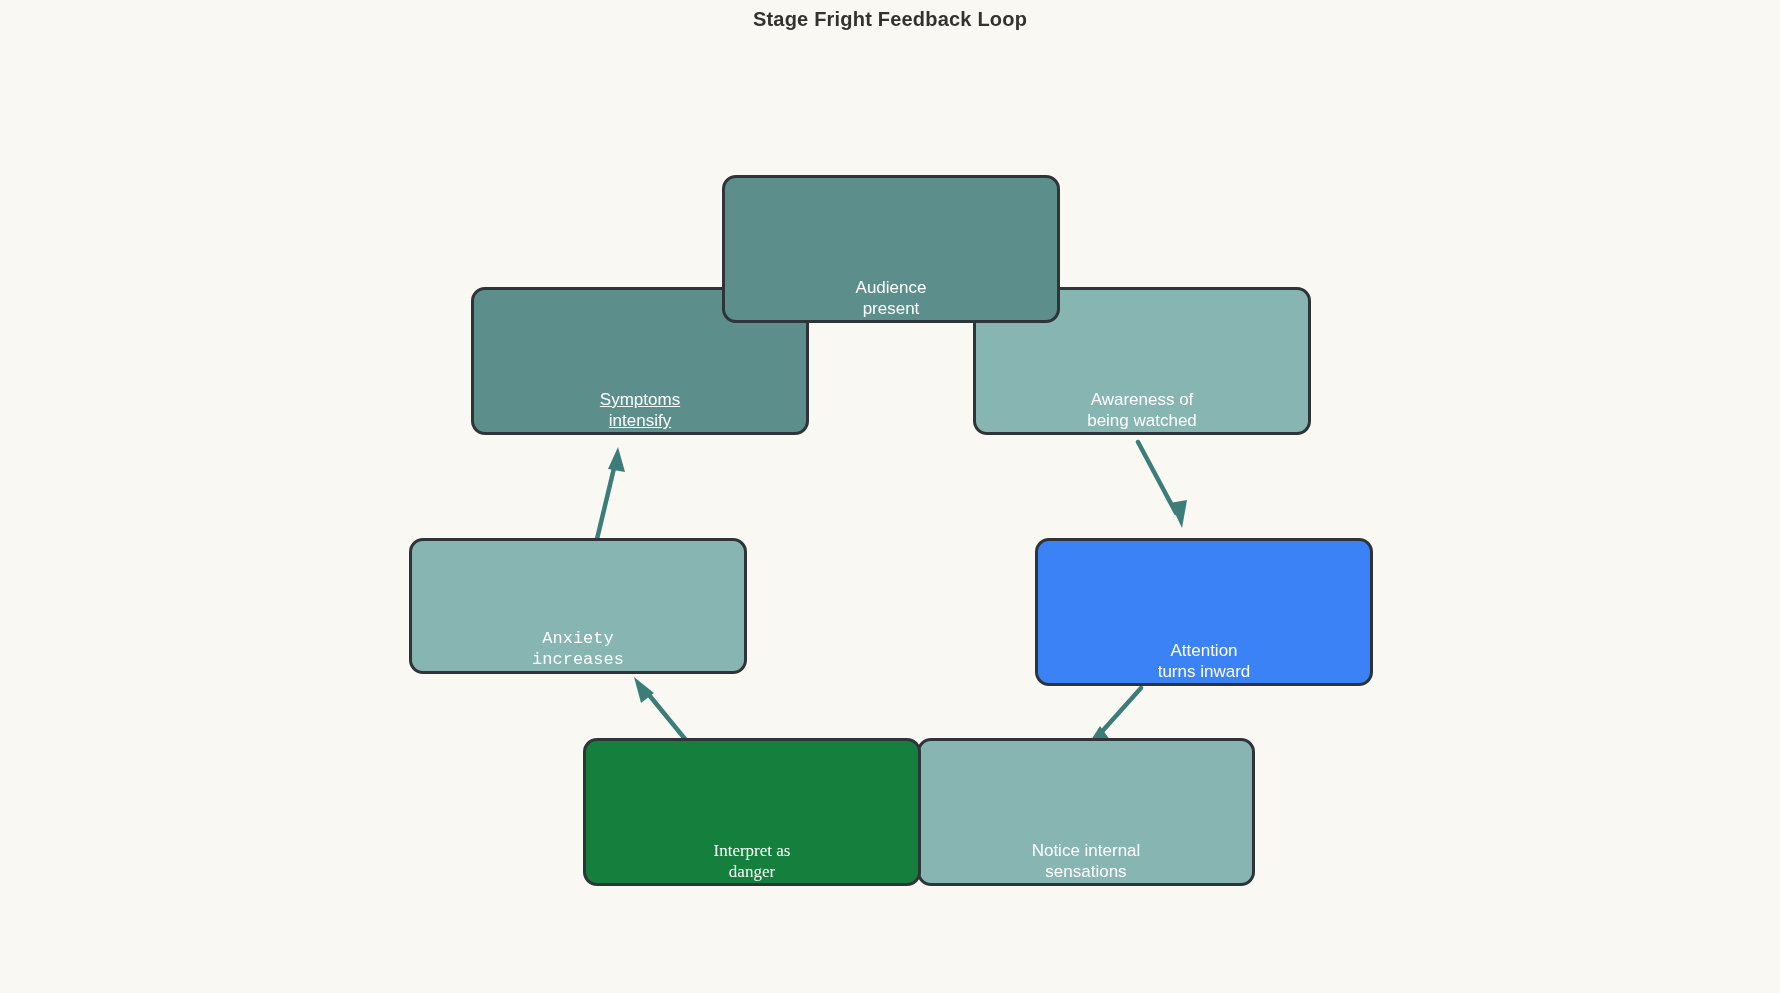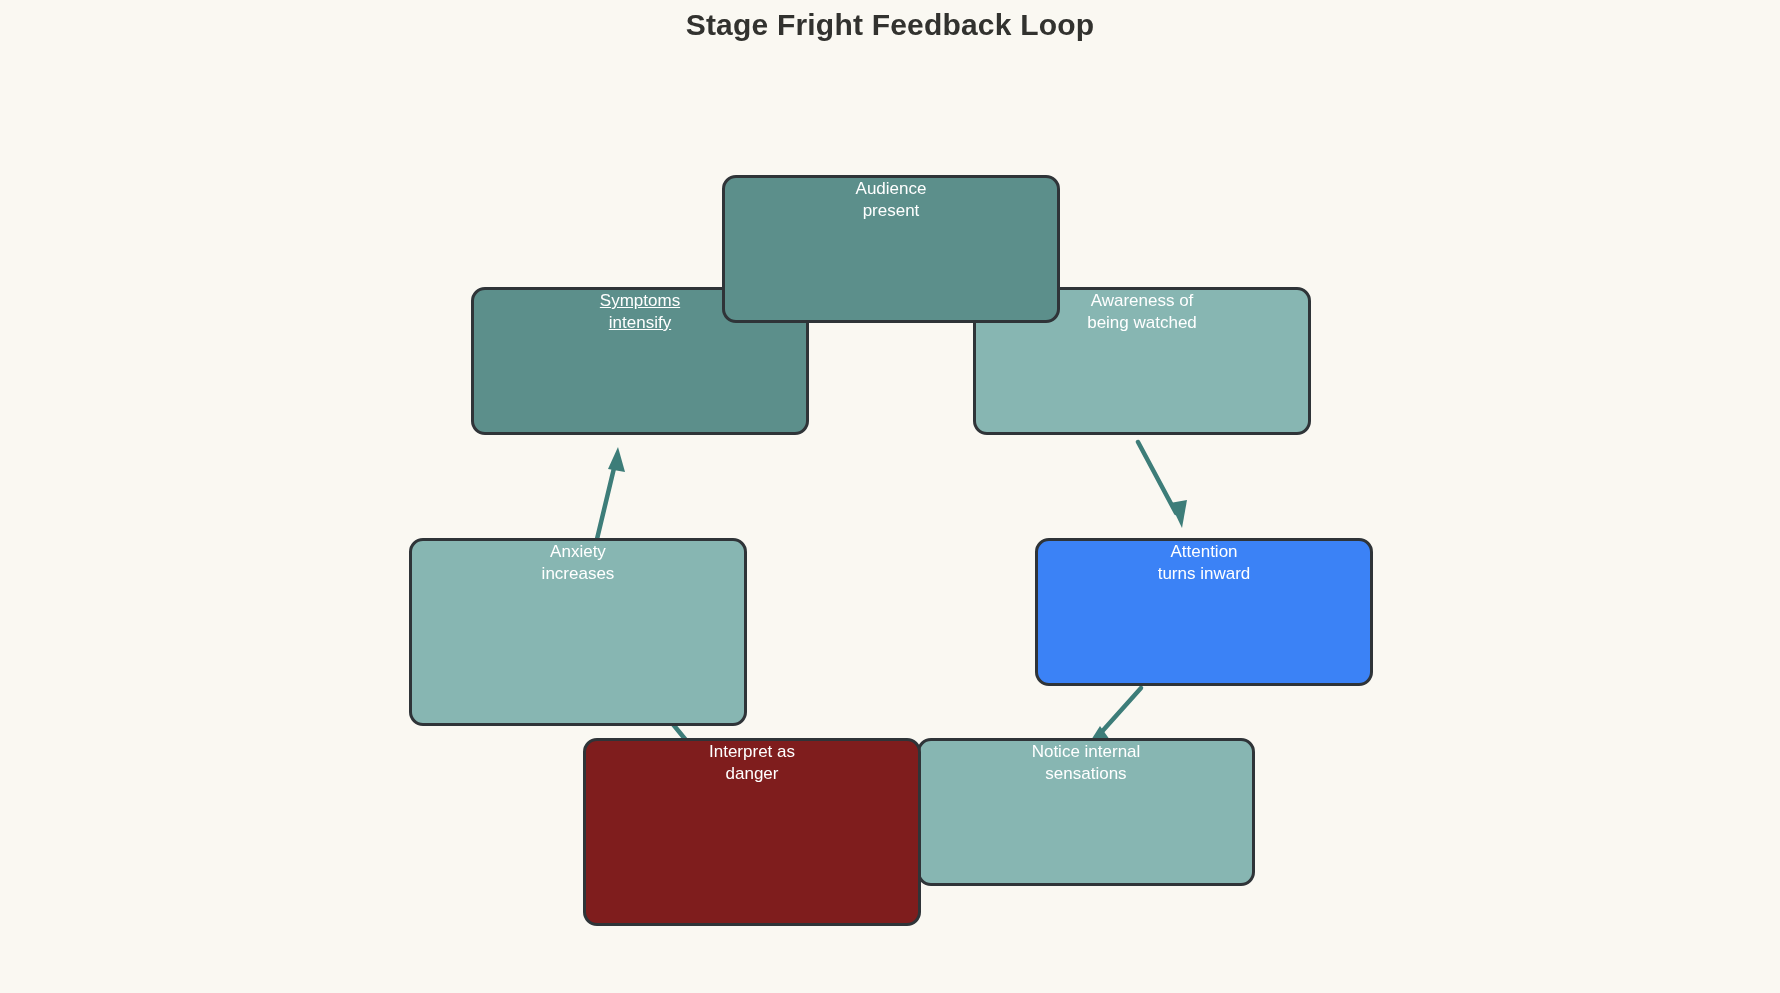--- a/index.html
+++ b/index.html
@@ -18,32 +18,32 @@
     width: 1780px;
     height: 993px;
     background: #faf8f2;
   }
   #diagram-title {
     position: absolute;
     top: 8px;
     left: 0;
     width: 1780px;
     text-align: center;
-    font-size: 30px;
+    font-size: 20px;
     font-weight: bold;
     color: #32322f;
     letter-spacing: 0.2px;
   }
   .node {
     position: absolute;
     box-sizing: border-box;
     border: 3px solid #2f3438;
     border-radius: 14px;
     display: flex;
-    align-items: flex-start;
+    align-items: flex-end;
     justify-content: center;
     text-align: center;
     color: #ffffff;
     font-size: 17px;
     line-height: 1.28;
     font-family: "Liberation Sans", sans-serif;
   }
   .node .label {
     white-space: pre-line;
     padding: 0 10px;
@@ -74,25 +74,25 @@
 being watched</span>
       </div>
       <div class="node" style="left: 1035px; top: 538px; width: 338px; height: 148px; background: #3b82f6; border-color: rgb(47, 52, 56); color: rgb(255, 255, 255); z-index: 2;">
         <span class="label">Attention
 turns inward</span>
       </div>
       <div class="node" style="left: 917px; top: 738px; width: 338px; height: 148px; background: rgb(135, 182, 178); border-color: rgb(47, 52, 56); color: rgb(255, 255, 255); z-index: 2;">
         <span class="label">Notice internal
 sensations</span>
       </div>
-      <div class="node" style="left: 583px; top: 738px; width: 338px; height: 188px; background: #7f1d1d; border-color: rgb(47, 52, 56); color: rgb(255, 255, 255); z-index: 3;">
+      <div class="node" style="left: 583px; top: 738px; width: 338px; height: 148px; background: #15803d; border-color: rgb(47, 52, 56); color: rgb(255, 255, 255); z-index: 3; font-family: Liberation Serif, serif;">
         <span class="label">Interpret as
 danger</span>
       </div>
-      <div class="node" style="left: 409px; top: 538px; width: 338px; height: 188px; background: rgb(135, 182, 178); border-color: rgb(47, 52, 56); color: rgb(255, 255, 255); z-index: 2;">
+      <div class="node" style="left: 409px; top: 538px; width: 338px; height: 136px; background: rgb(135, 182, 178); border-color: rgb(47, 52, 56); color: rgb(255, 255, 255); z-index: 2; font-family: Liberation Mono, monospace;">
         <span class="label">Anxiety
 increases</span>
       </div>
       <div class="node" style="left: 471px; top: 287px; width: 338px; height: 148px; background: rgb(92, 143, 139); border-color: rgb(47, 52, 56); color: rgb(255, 255, 255); z-index: 2; text-decoration: underline;">
         <span class="label">Symptoms
 intensify</span>
       </div>
     </div>
 
   <svg id="edges" viewBox="0 0 1780 993" xmlns="http://www.w3.org/2000/svg">

